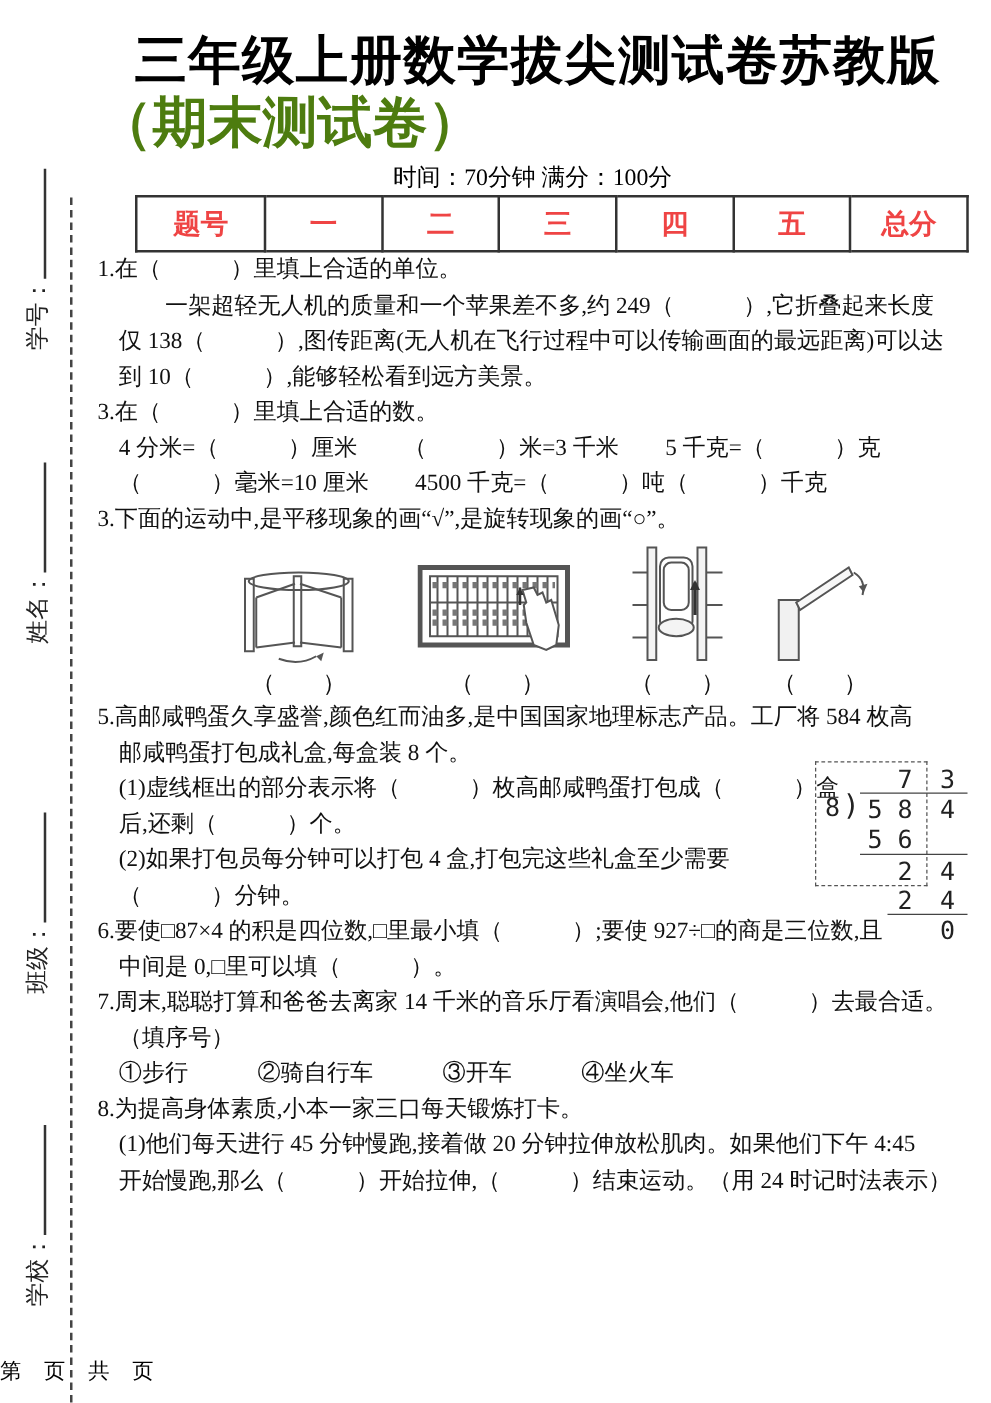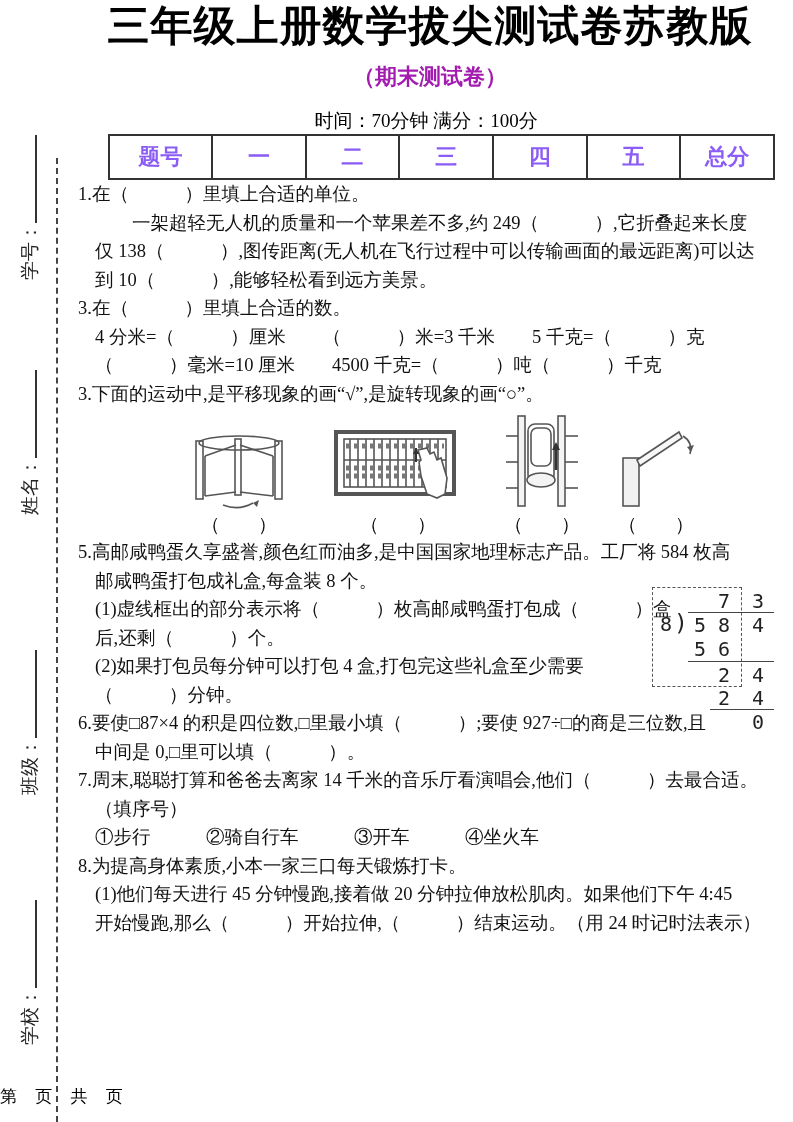--- a/index.html
+++ b/index.html
@@ -19,36 +19,36 @@
     position:absolute; left:-65px; width:190px; height:24px;
     transform:rotate(-90deg);
     display:flex; align-items:center; justify-content:flex-start;
     font-size:19px; color:#222; white-space:nowrap;
   }
   .write-line { display:inline-block; width:88px; border-bottom:2px solid #333; height:14px; }
 
   
   .content { position:absolute; left:78px; top:0; width:704px; }
   .title {
-    text-align:center; font-family:"Liberation Sans", sans-serif;
+    margin-top:22px; text-align:center; font-family:"Liberation Sans", sans-serif;
     font-weight:bold; font-size:42px; line-height:52px; letter-spacing:1px; color:#000;
   }
   .subtitle {
-    text-align:center; font-family:"Liberation Sans", sans-serif;
-    font-weight:bold; font-size:22px; line-height:50px; color:#a21caf;
+    text-align:left; font-family:"Liberation Sans", sans-serif;
+    font-weight:bold; font-size:44px; line-height:50px; color:#4d7c0f;
   }
   .meta { text-align:center; font-size:19px; line-height:26px; padding-right:8px; margin-top:6px; color:#000; }
 
   
   table.score-table {
     border-collapse:collapse; margin-left:30px; width:667px; table-layout:fixed;
   }
   table.score-table td {
     border:2px solid #333; height:44px; text-align:center; vertical-align:middle;
-    font-family:"Liberation Sans", sans-serif; font-size:22px; font-weight:bold; color:#8b5cf6;
+    font-family:"Liberation Sans", sans-serif; font-size:22px; font-weight:bold; color:#ef4444;
   }
   td.c0 { width:15.5%; }
 
   
   .sec-head { margin-top:8px; font-size:19px; line-height:30px; }
   .sec-title { font-family:"Liberation Sans", sans-serif; font-weight:bold; font-size:20px; }
   .sec-note { font-size:19px; }
   .qline { font-size:18.5px; line-height:28.5px; white-space:nowrap; }
   .cont { padding-left:17px; }
 

